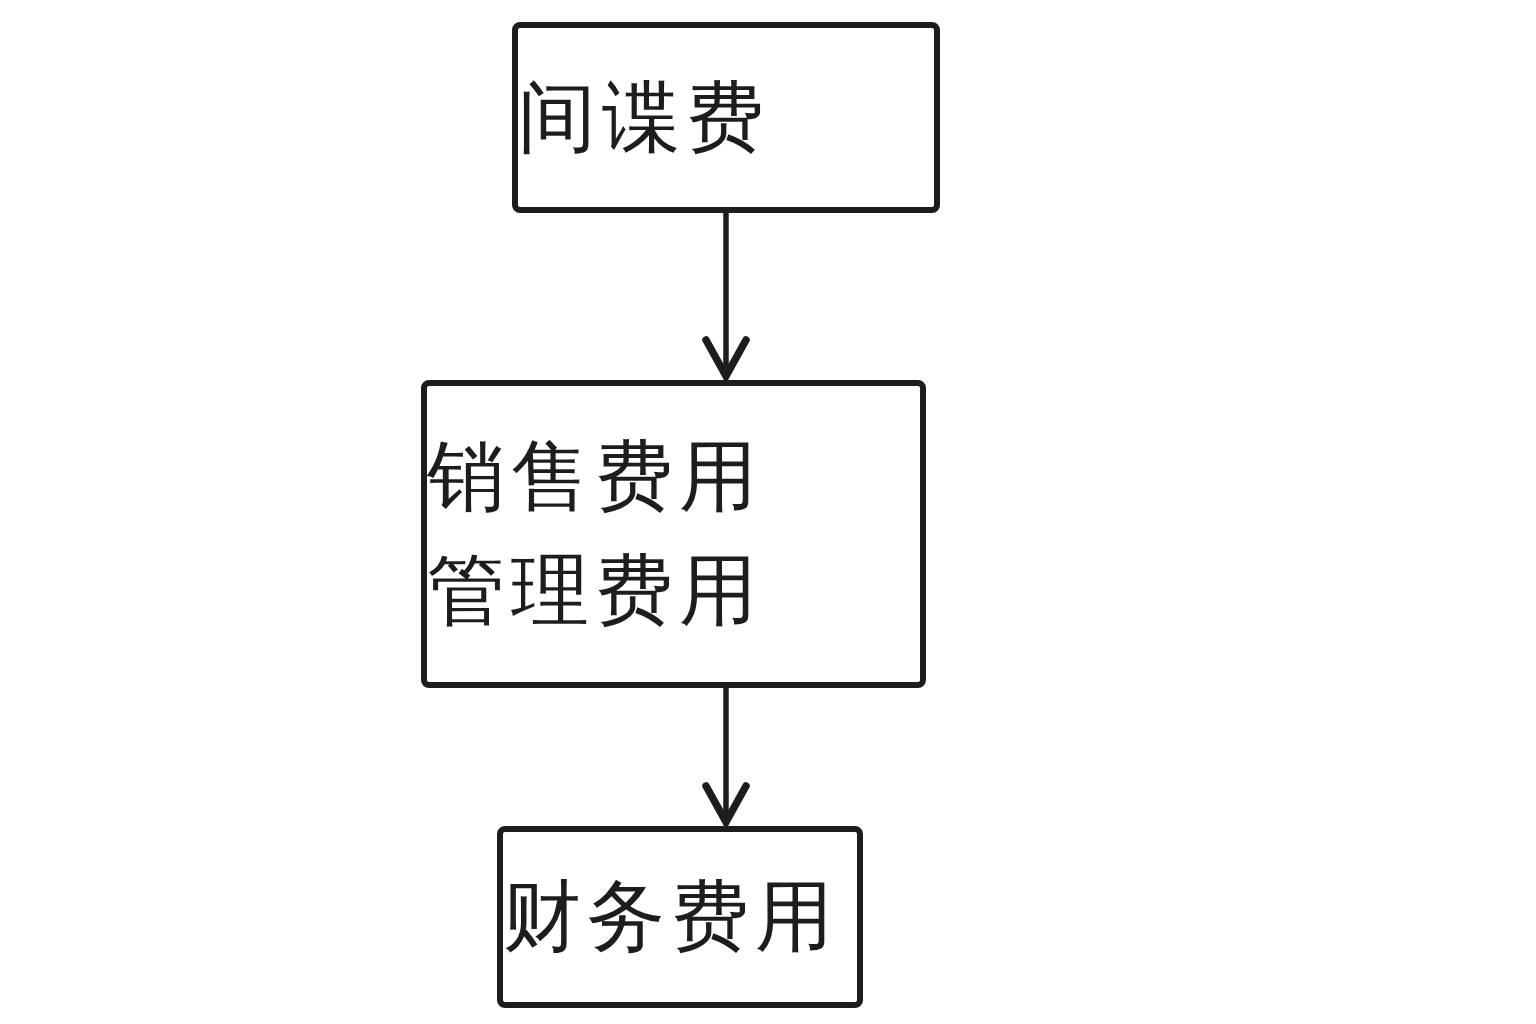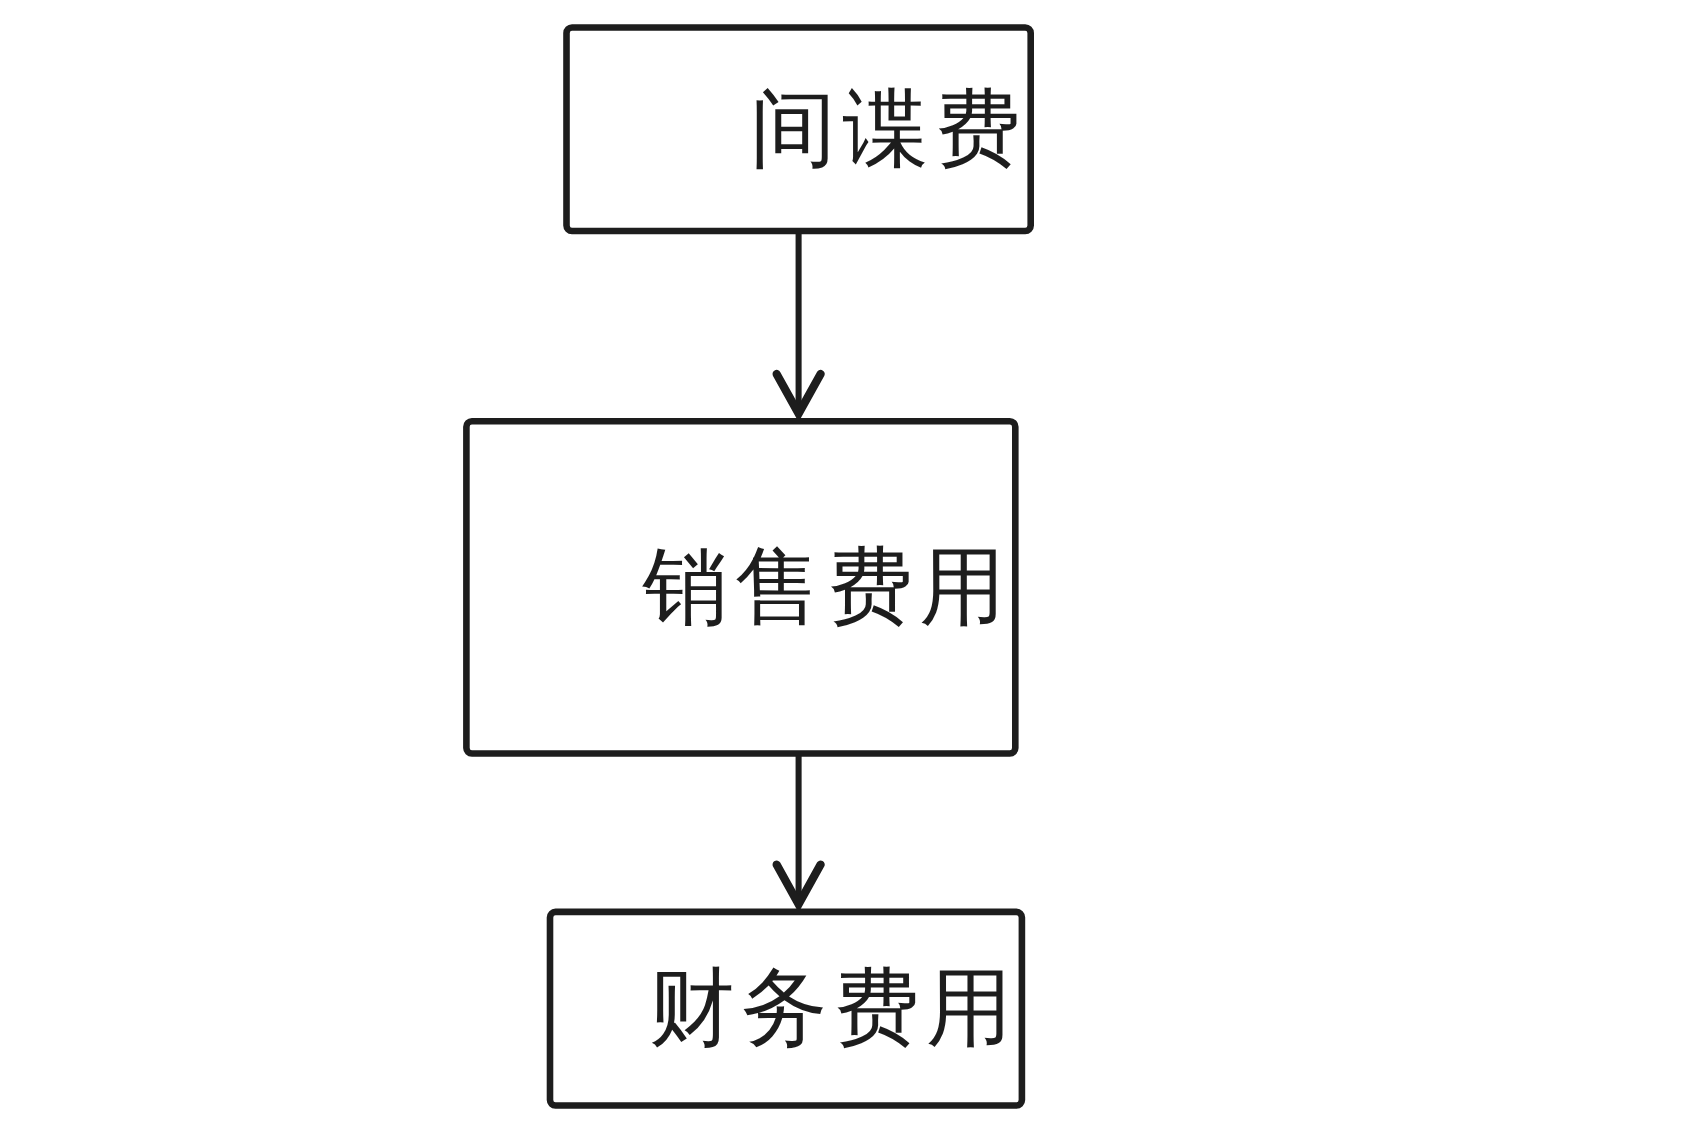--- a/index.html
+++ b/index.html
@@ -21,36 +21,36 @@
     height: 1024px;
     background: var(--background);
   }
   .node {
     position: absolute;
     border: 6px solid var(--stroke);
     border-radius: 8px;
     background: var(--background);
     display: flex;
     flex-direction: column;
-    align-items: flex-end;
+    align-items: flex-start;
     justify-content: center;
     gap: 28px;
   }
   .node-label {
     color: var(--text);
     font-size: 78px;
     font-weight: 500;
     letter-spacing: 6px;
     line-height: 1.1;
     white-space: nowrap;
     text-align: center;
   }
   .node-top    { left: 512px; top: 22px;  width: 428px; height: 191px; }
   .node-middle { left: 421px; top: 380px; width: 505px; height: 308px; }
-  .node-bottom { left: 497px; top: 826px; width: 435px; height: 182px; }
+  .node-bottom { left: 497px; top: 826px; width: 366px; height: 182px; }
   .arrow {
     position: absolute;
     color: var(--stroke);
     display: block;
   }
   .arrow-1 { left: 702px; top: 212px; }
   .arrow-2 { left: 702px; top: 687px; }
   .arrow line {
     stroke: currentColor;
     stroke-width: 5.5;
@@ -73,20 +73,21 @@
     <span class="node-label">间谍费</span>
   </div>
 
   <svg class="arrow arrow-1" width="48" height="170" viewBox="0 0 48 170" aria-hidden="true">
     <line x1="24" y1="0" x2="24" y2="162"></line>
     <polyline points="4,128 24,164 44,128"></polyline>
   </svg>
 
   <div class="node node-middle">
     <span class="node-label">销售费用</span>
+    <span class="node-label">管理费用</span>
   </div>
 
   <svg class="arrow arrow-2" width="48" height="141" viewBox="0 0 48 141" aria-hidden="true">
     <line x1="24" y1="0" x2="24" y2="133"></line>
     <polyline points="4,99 24,135 44,99"></polyline>
   </svg>
 
   <div class="node node-bottom">
     <span class="node-label">财务费用</span>
   </div>

